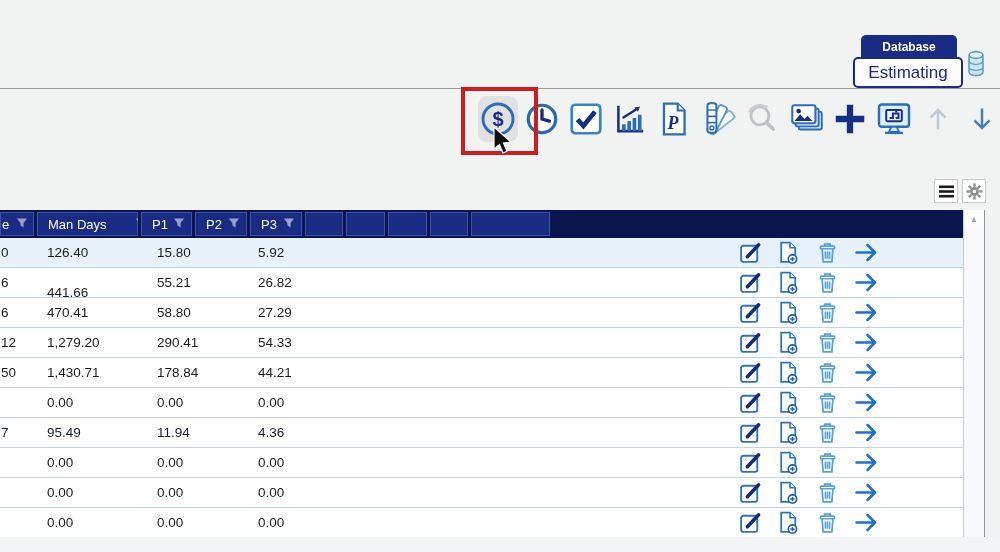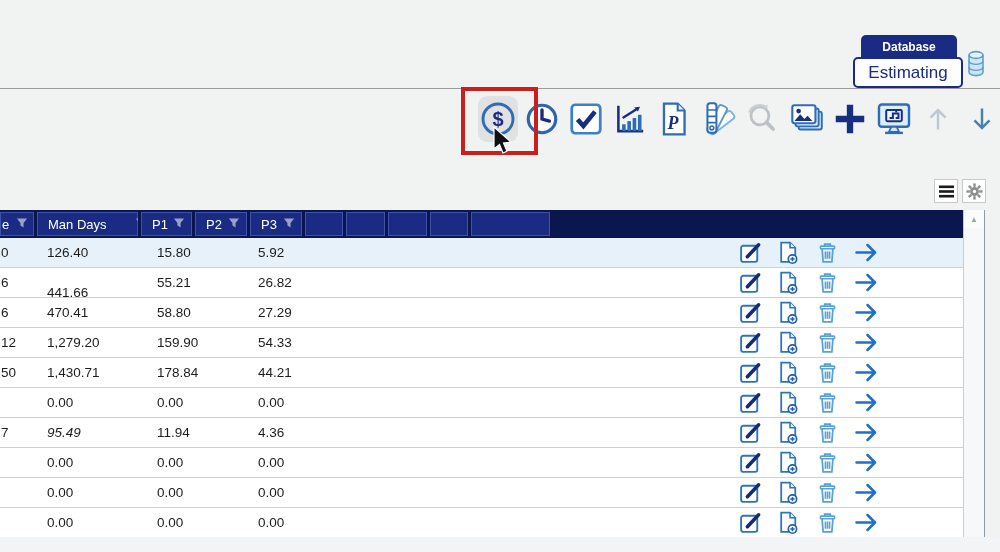--- a/index.html
+++ b/index.html
@@ -400,21 +400,21 @@
     <svg width="27" height="25" viewBox="0 0 26 24">
       <path d="M3.5 12 H21 M14.5 4.5 L22 12 L14.5 19.5" fill="none" stroke="#1f6fd0" stroke-width="2.5" stroke-linecap="round" stroke-linejoin="round"></path>
     </svg>
   </span>
 </div>
         <div class="td" style="width: 79px;"></div>
       </div>
       <div class="tr">
         <div class="td edge-col" style="width: 34px;">12</div>
         <div class="td" style="width: 110px;">1,279.20</div>
-        <div class="td" style="width: 101px;">159.90</div>
+        <div class="td" style="width: 101px;">290.41</div>
         <div class="td" style="width: 103px;">54.33</div>
         <div class="td" style="width: 102px;"></div>
         <div class="td" style="width: 126px;"></div>
         <div class="td" style="width: 51px;"></div>
         <div class="td" style="width: 52px;"></div>
         <div class="td" style="width: 52px;"></div>
         <div class="td td-action" style="width: 38px;">
   <span class="icon-btn">
     <svg width="25" height="25" viewBox="0 0 24 24">
       <rect x="3" y="5.5" width="15.5" height="15.5" rx="2" fill="#fff" stroke="#2e74ba" stroke-width="1.8"></rect>
@@ -543,21 +543,21 @@
   <span class="icon-btn">
     <svg width="27" height="25" viewBox="0 0 26 24">
       <path d="M3.5 12 H21 M14.5 4.5 L22 12 L14.5 19.5" fill="none" stroke="#1f6fd0" stroke-width="2.5" stroke-linecap="round" stroke-linejoin="round"></path>
     </svg>
   </span>
 </div>
         <div class="td" style="width: 79px;"></div>
       </div>
       <div class="tr">
         <div class="td edge-col" style="width: 34px;">7</div>
-        <div class="td" style="width: 110px; font-style: italic;">95.49</div>
+        <div class="td" style="width: 110px;">95.49</div>
         <div class="td" style="width: 101px;">11.94</div>
         <div class="td" style="width: 103px;">4.36</div>
         <div class="td" style="width: 102px;"></div>
         <div class="td" style="width: 126px;"></div>
         <div class="td" style="width: 51px;"></div>
         <div class="td" style="width: 52px;"></div>
         <div class="td" style="width: 52px;"></div>
         <div class="td td-action" style="width: 38px;">
   <span class="icon-btn">
     <svg width="25" height="25" viewBox="0 0 24 24">

